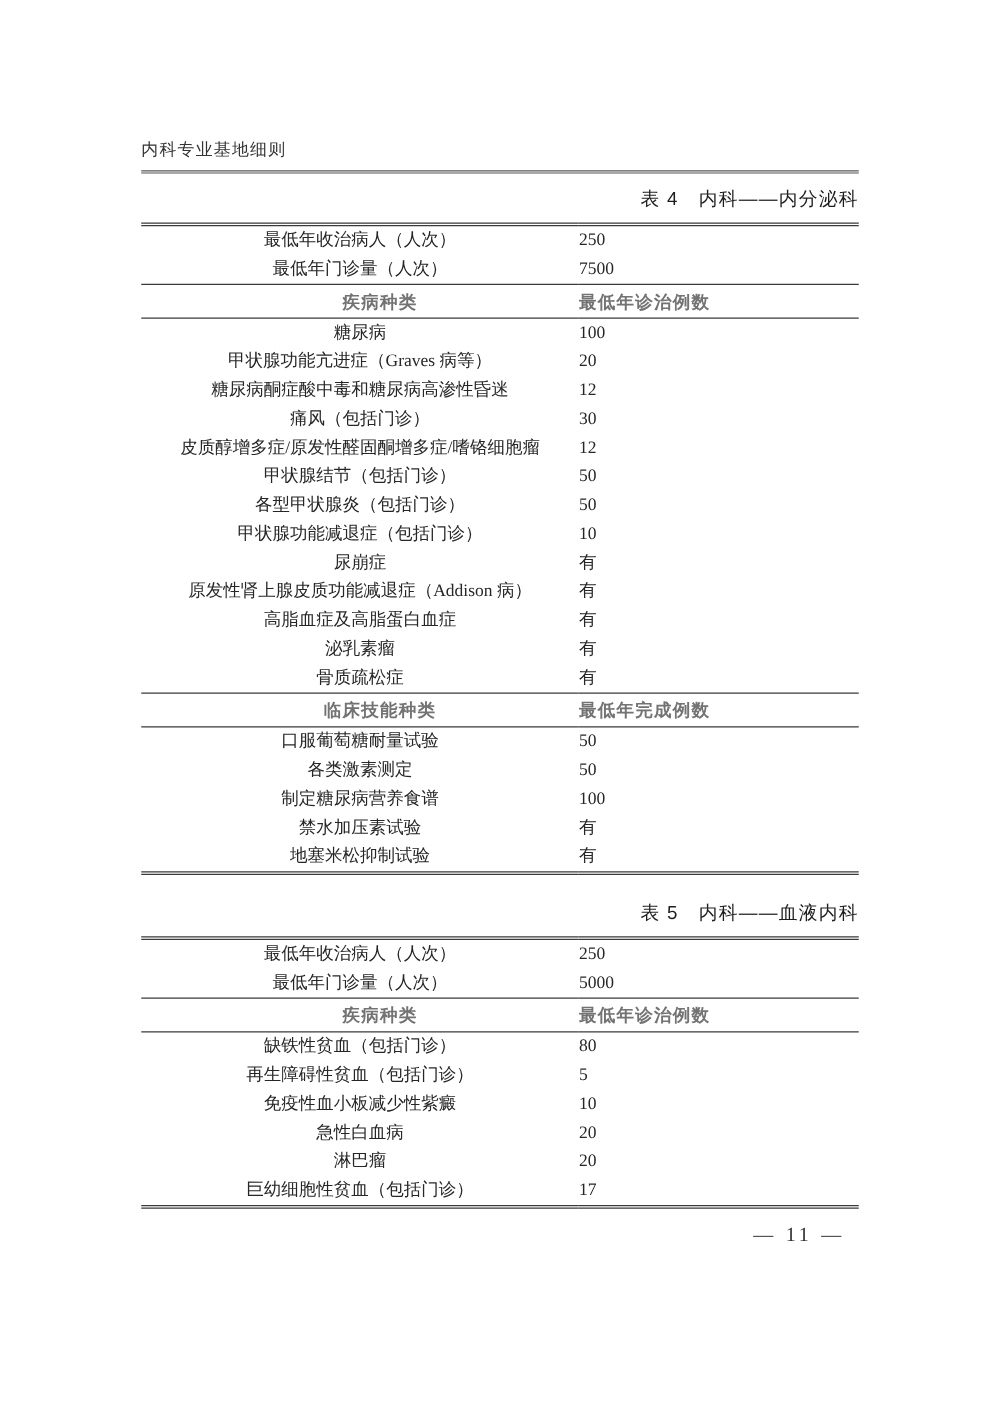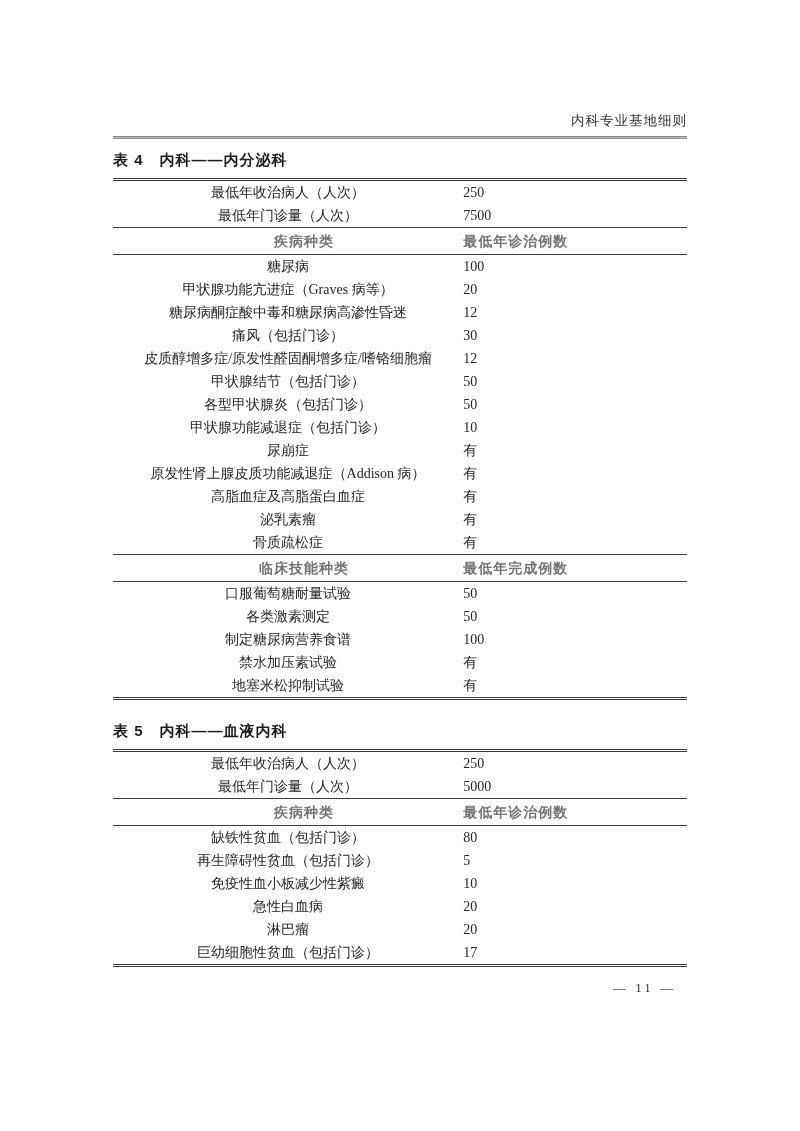--- a/index.html
+++ b/index.html
@@ -8,41 +8,41 @@
     background: #ffffff;
     font-family: "Liberation Serif", "DejaVu Serif", serif;
     color: #222222;
     position: relative;
     overflow: hidden;
   }
   .page { position: relative; width: 800px; height: 1131px; background: #fff; }
 
   .doc-header {
     position: absolute; top: 111px; left: 113px; width: 574px;
-    text-align: right;
+    text-align: left;
   }
   .doc-header-text {
     font-size: 13.5px; color: #333; letter-spacing: 1px;
     font-family: "Liberation Serif", "DejaVu Serif", serif;
   }
   .header-rule {
     position: absolute; top: 136px; left: 113px; width: 574px; height: 3px;
     background: linear-gradient(to bottom, #6f6f6f 0%, #b8b8b8 50%, #868686 100%);
   }
 
   #tables-root { position: absolute; top: 149px; left: 113px; width: 574px; }
 
   .table-block { margin: 0; }
   .table-block + .table-block { margin-top: 20px; }
 
   .table-title {
     margin: 0 0 7px 0;
-    text-align: left;
+    text-align: right;
     font-size: 15px;
-    font-weight: bold;
+    font-weight: normal;
     line-height: 22px;
     letter-spacing: 1px;
     color: #1d1d1d;
     font-family: "Liberation Sans", "DejaVu Sans", sans-serif;
   }
 
   table.rules-table {
     width: 100%;
     border-collapse: collapse;
     table-layout: fixed;
@@ -67,21 +67,21 @@
     font-weight: bold;
     color: #737373;
     font-family: "Liberation Sans", "DejaVu Sans", sans-serif;
     font-size: 14px;
     letter-spacing: 1px;
   }
   tr.section-header-row td.label { padding-left: 32px; }
 
   .page-number {
     position: absolute; top: 980px; right: 124px;
-    font-size: 13px; color: #333; letter-spacing: 3px;
+    font-size: 16px; color: #333; letter-spacing: 3px;
     font-family: "Liberation Serif", "DejaVu Serif", serif;
   }
 </style>
 </head>
 <body>
 
 <div class="page">
   <div class="doc-header">
     <span class="doc-header-text">内科专业基地细则</span>
   </div>

